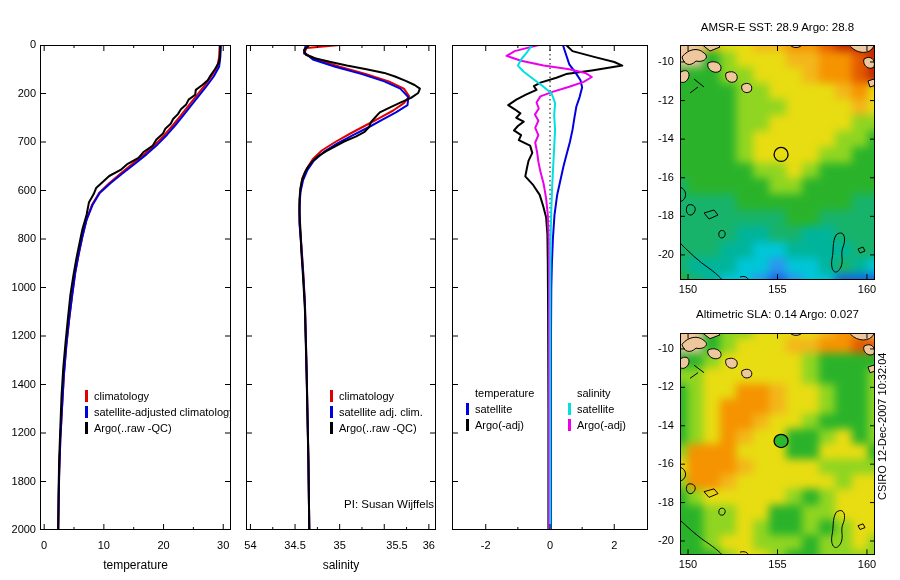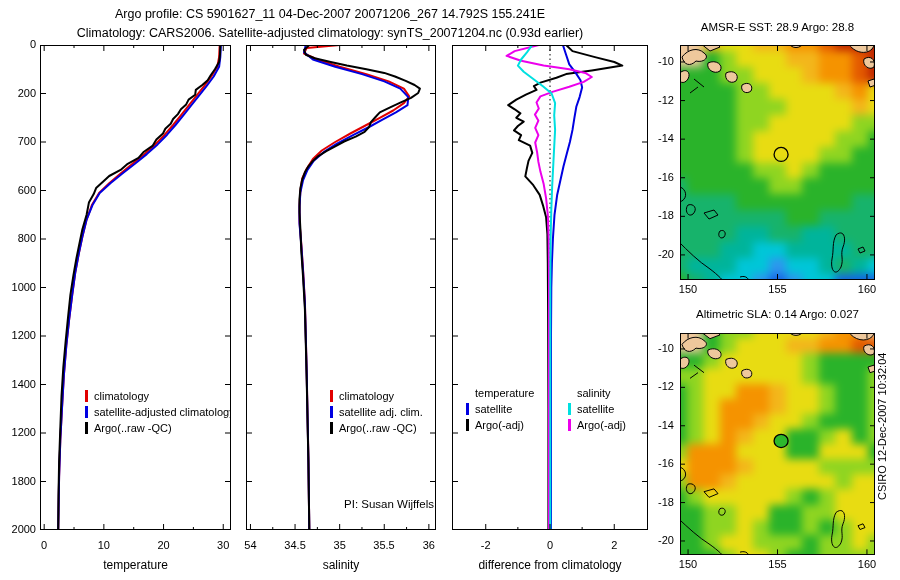--- a/index.html
+++ b/index.html
@@ -31,24 +31,20 @@
   .tl{position:absolute;font-size:11px;transform:translateX(-50%);white-space:nowrap;text-align:center;}
   .tl.r{transform:none;width:34px;text-align:right;}
   .watermark{position:absolute;left:876px;top:292px;height:268px;font-size:11px;
              writing-mode:vertical-rl;transform:rotate(180deg);text-align:center;white-space:nowrap;}
 </style>
 </head>
 <body>
 
 <div class="fig">
 
-  <div class="titlebox">
-    <div>Argo profile: CS 5901627_11 04-Dec-2007 20071206_267 14.792S 155.241E</div>
-    <div>Climatology: CARS2006. Satellite-adjusted climatology: synTS_20071204.nc (0.93d earlier)</div>
-  </div>
 
   <div class="panel clip" id="panel-0" style="left:40px;top:45px;width:191px;height:485px;">
     <svg id="svg-0" viewBox="0 0 191 485">
         <polyline points="179.7,0.0 179.1,12.1 177.3,21.8 171.3,31.5 164.1,41.2 156.4,50.9 148.6,60.6 140.9,70.3 133.1,80.0 124.7,89.7 115.2,99.4 104.5,109.1 92.5,118.8 80.6,128.5 69.2,138.2 59.1,147.9 51.9,160.1 46.6,174.6 42.4,191.6 38.8,208.5 35.2,227.9 32.2,249.8 29.2,274.0 26.3,300.7 23.9,329.8 22.1,361.3 20.3,395.3 19.1,431.7 18.5,468.0 18.2,485.0" fill="none" stroke="#e10000" stroke-width="2" stroke-linejoin="round" stroke-linecap="round"></polyline>
         <polyline points="180.9,0.0 180.3,12.1 179.1,21.8 173.7,31.5 166.5,41.2 158.8,50.9 151.0,60.6 143.3,70.3 135.5,80.0 127.1,89.7 117.6,99.4 106.8,109.1 94.9,118.8 82.4,128.5 70.4,138.2 59.7,147.9 52.5,160.1 46.6,174.6 42.4,191.6 38.8,208.5 35.2,227.9 32.2,249.8 29.2,274.0 26.3,300.7 23.9,329.8 22.1,361.3 20.3,395.3 19.1,431.7 18.5,468.0 18.2,485.0" fill="none" stroke="#0000e1" stroke-width="2" stroke-linejoin="round" stroke-linecap="round"></polyline>
         <polyline points="180.3,0.0 180.0,9.7 179.1,17.0 174.9,24.3 170.7,30.3 167.7,35.2 162.3,40.0 155.8,44.9 155.2,49.7 148.6,54.6 146.2,59.4 140.9,64.3 137.9,69.1 133.1,74.0 130.7,78.8 125.3,83.7 123.0,88.5 116.4,94.6 112.8,100.6 103.9,106.7 98.5,112.8 87.7,118.8 80.6,124.9 69.2,131.0 62.7,137.0 56.1,143.1 53.7,149.1 48.9,157.6 46.6,169.8 42.4,184.3 39.4,198.8 36.4,213.4 33.4,230.4 30.4,249.8 28.1,271.6 25.7,295.8 23.3,322.5 21.5,351.6 20.3,383.2 19.1,417.1 18.5,451.1 18.2,485.0" fill="none" stroke="#000000" stroke-width="2" stroke-linejoin="round" stroke-linecap="round"></polyline>
         <rect x="0.5" y="0.5" width="190" height="484" fill="none" stroke="#000" stroke-width="1"></rect>
         <line x1="4.178125" y1="485" x2="4.178125" y2="479" stroke="#000"></line>
         <line x1="4.178125" y1="0" x2="4.178125" y2="6" stroke="#000"></line>
         <line x1="63.865624999999994" y1="485" x2="63.865624999999994" y2="479" stroke="#000"></line>
@@ -200,21 +196,20 @@
         <div class="lgroup">
           <div class="lgh">salinity</div>
           <div class="lr"><span class="lm" style="background: rgb(0, 224, 224);"></span><span>satellite</span></div>
           <div class="lr"><span class="lm" style="background: rgb(236, 0, 236);"></span><span>Argo(-adj)</span></div>
         </div>
       </div>
   </div>
 
   <div class="xlabel" style="left:40px;width:191px;top:558px;">temperature</div>
   <div class="xlabel" style="left:246px;width:190px;top:558px;">salinity</div>
-  <div class="xlabel" style="left:452px;width:196px;top:558px;">difference from climatology</div>
 
   <div class="maptitle" style="left:670px;width:215px;top:21px;">AMSR-E SST: 28.9 Argo: 28.8</div>
   <div class="map" id="map-0" style="left:680px;top:45px;width:195px;height:235px;">
     <div class="heatwrap">
         <div class="heat">
           <div style="background: rgb(238, 200, 156);"></div>
           <div style="background: rgb(238, 200, 156);"></div>
           <div style="background: rgb(243, 182, 27);"></div>
           <div style="background: rgb(232, 220, 18);"></div>
           <div style="background: rgb(232, 220, 18);"></div>
@@ -735,21 +730,21 @@
       <span class="tl r" style="left: 2px; top: 232px;">800</span>
       <span class="tl r" style="left: 2px; top: 280.5px;">1000</span>
       <span class="tl r" style="left: 2px; top: 329px;">1200</span>
       <span class="tl r" style="left: 2px; top: 377.5px;">1400</span>
       <span class="tl r" style="left: 2px; top: 426px;">1200</span>
       <span class="tl r" style="left: 2px; top: 474.5px;">1800</span>
       <span class="tl r" style="left: 2px; top: 523px;">2000</span>
       <span class="tl" style="left: 250.46px; top: 539px;">54</span>
       <span class="tl" style="left: 295.061px; top: 539px;">34.5</span>
       <span class="tl" style="left: 339.662px; top: 539px;">35</span>
-      <span class="tl" style="left: 384px; top: 539px;">35.5</span>
+      <span class="tl" style="left: 397px; top: 539px;">35.5</span>
       <span class="tl" style="left: 428.864px; top: 539px;">36</span>
       <span class="tl" style="left: 485.738px; top: 539px;">-2</span>
       <span class="tl" style="left: 550px; top: 539px;">0</span>
       <span class="tl" style="left: 614.262px; top: 539px;">2</span>
       <span class="tl" style="left: 688.05px; top: 283px;">150</span>
       <span class="tl" style="left: 777.5px; top: 283px;">155</span>
       <span class="tl" style="left: 866.95px; top: 283px;">160</span>
       <span class="tl r" style="left: 640px; top: 54.9787px;">-10</span>
       <span class="tl r" style="left: 640px; top: 93.5665px;">-12</span>
       <span class="tl r" style="left: 640px; top: 132.154px;">-14</span>

